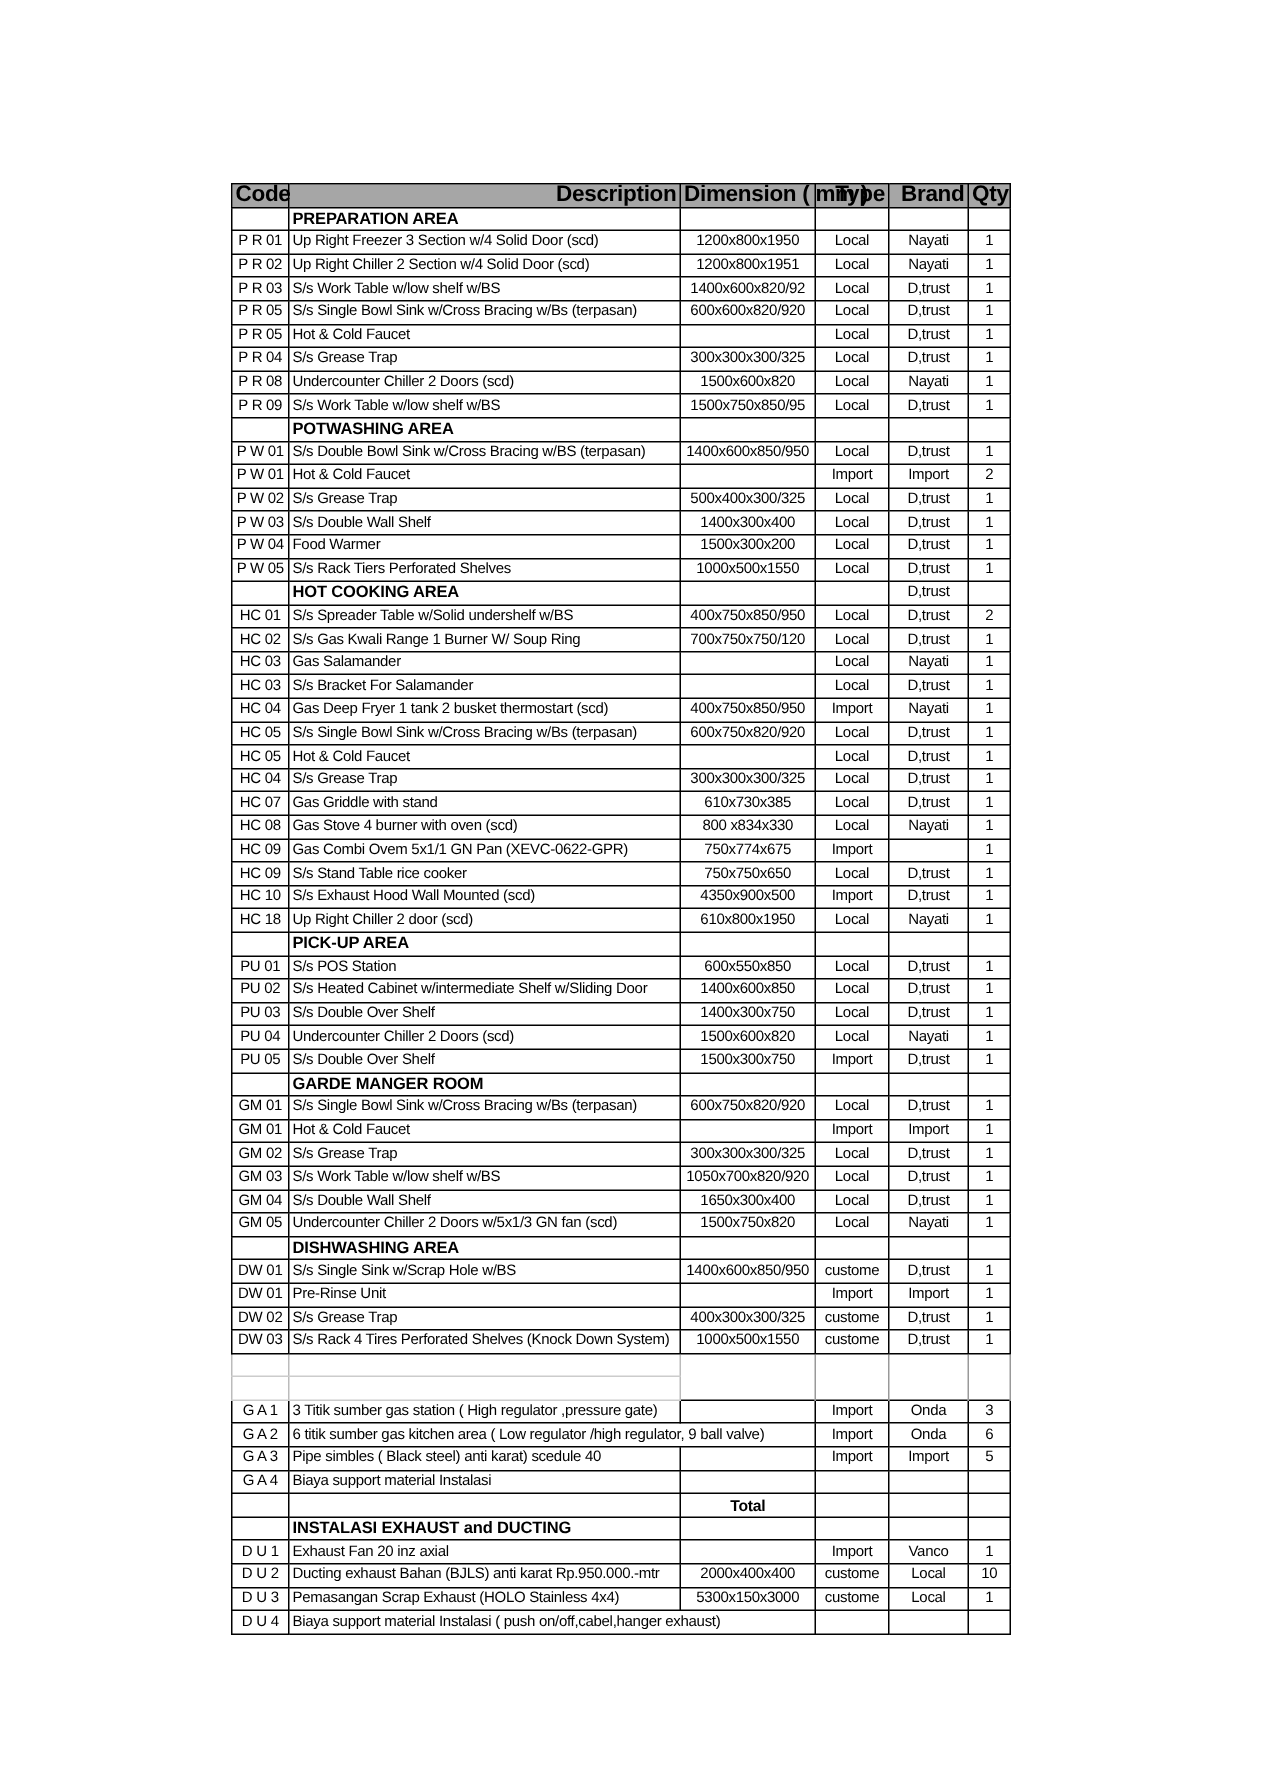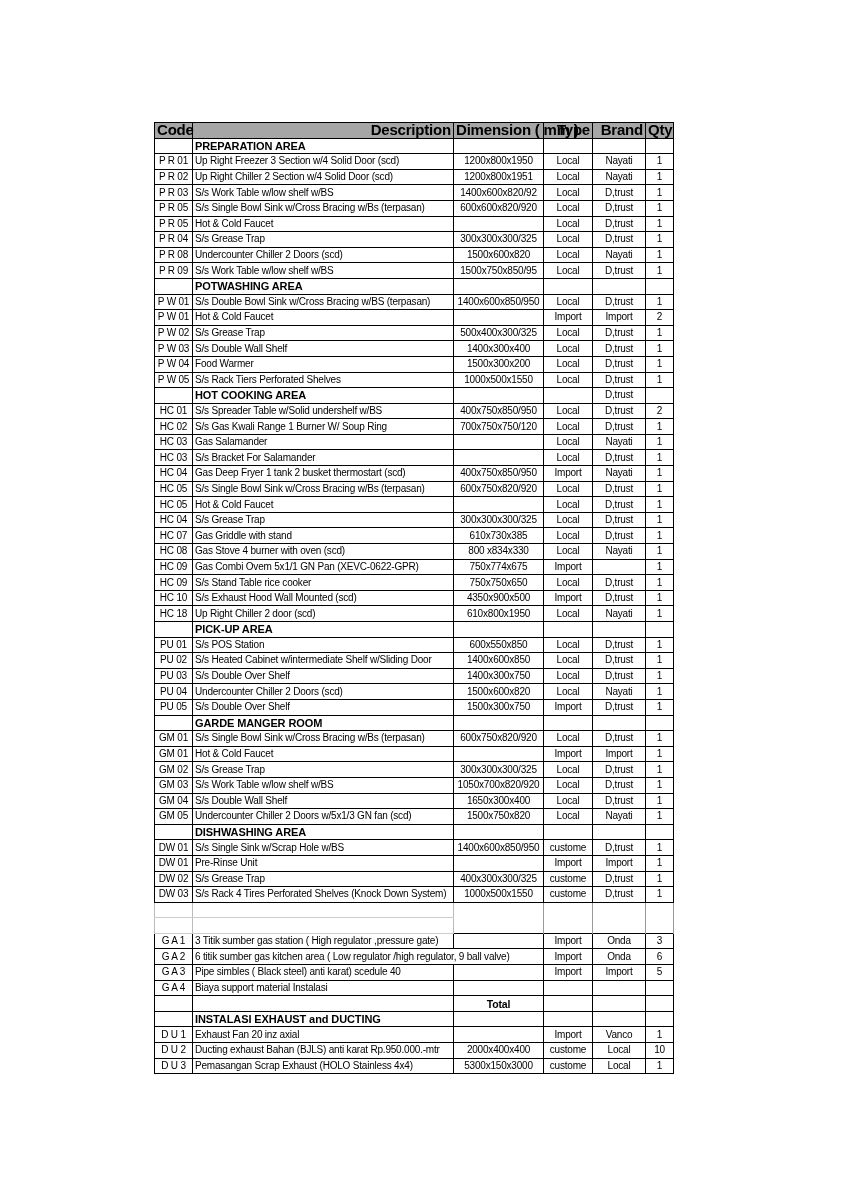--- a/index.html
+++ b/index.html
@@ -542,14 +542,21 @@
         <td class="qty">10</td>
       </tr>
       <tr class="item">
         <td class="code">D U 3</td>
         <td class="desc">Pemasangan Scrap Exhaust (HOLO Stainless 4x4)</td>
         <td class="dim">5300x150x3000</td>
         <td class="type">custome</td>
         <td class="brand">Local</td>
         <td class="qty">1</td>
       </tr>
+      <tr class="item">
+        <td class="code">D U 4</td>
+        <td class="desc" colspan="2">Biaya support  material Instalasi ( push on/off,cabel,hanger exhaust)</td>
+        <td class="type"></td>
+        <td class="brand"></td>
+        <td class="qty"></td>
+      </tr>
     </tbody>
 </table>
 
 </body></html>

